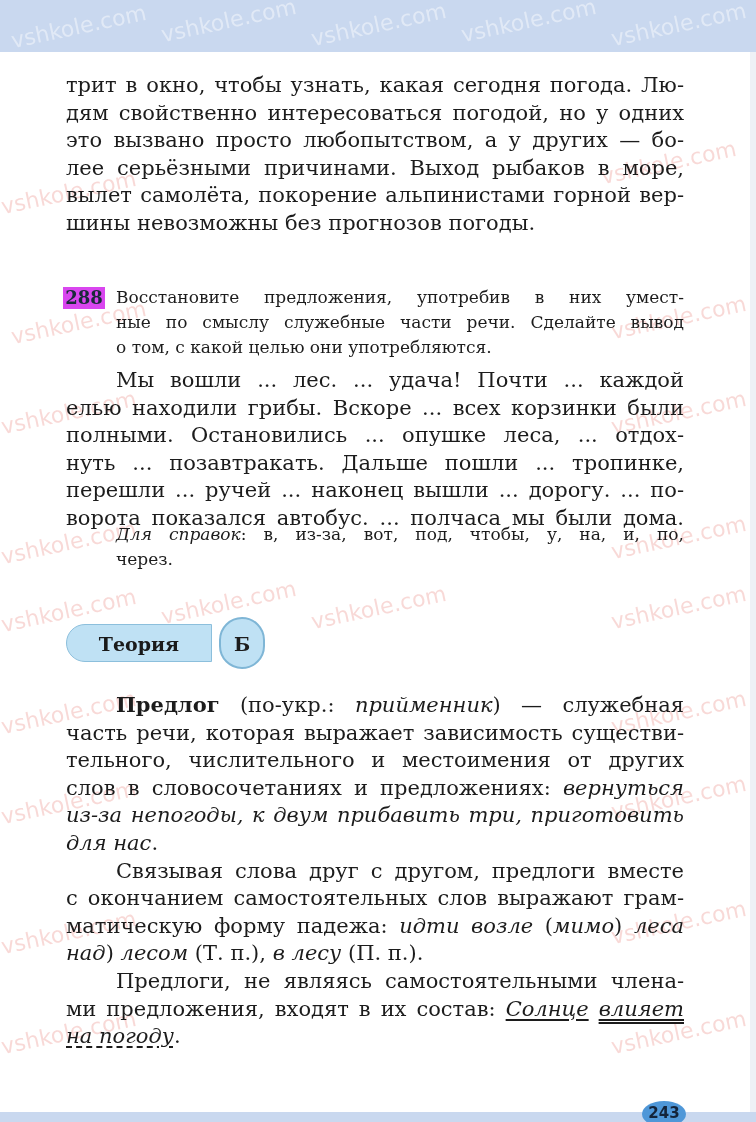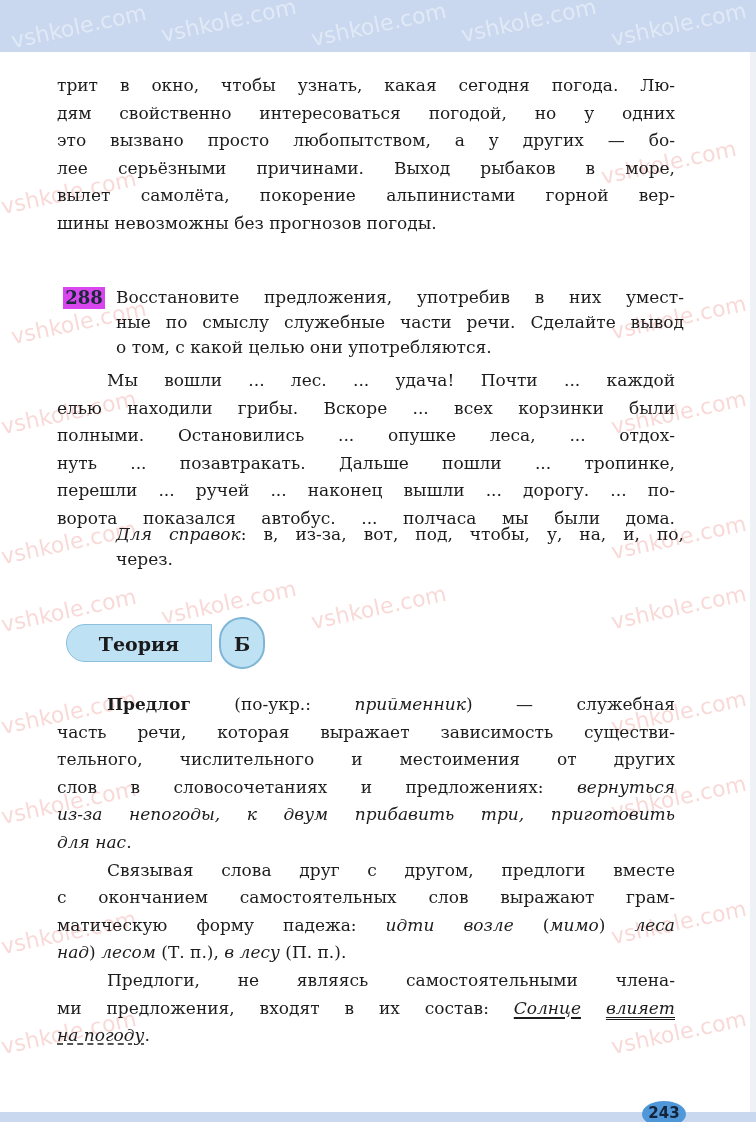--- a/index.html
+++ b/index.html
@@ -21,22 +21,22 @@
     position: absolute; right: 0; top: 52px; width: 6px; height: 1060px;
     background: #eef1f6;
   }
   .watermark {
     position: absolute; font-family: "DejaVu Sans", sans-serif;
     font-size: 22px; color: rgba(230,120,110,0.28);
     transform: rotate(-12deg); pointer-events: none; white-space: nowrap;
   }
   .watermark.top { color: rgba(255,255,255,0.45); }
   .text-block {
-    position: absolute; left: 57px; width: 618px;
-    font-size: 17px; line-height: 27.6px; text-align: justify;
+    position: absolute; left: 66px; width: 618px;
+    font-size: 21px; line-height: 27.6px; text-align: justify;
   }
   .line { display: block; text-align: justify; text-align-last: justify; white-space: nowrap; }
   .line.last { text-align-last: left; }
   .indent { padding-left: 50px; }
   .attrib { text-align: right; font-style: italic; font-weight: bold; }
   .ex-num {
     position: absolute; left: 63px; top: 287px; width: 42px; height: 22px;
     background: #d946ef; font-weight: bold; font-size: 18px; line-height: 22px;
     text-align: center; color: #1a2a3a;
   }

